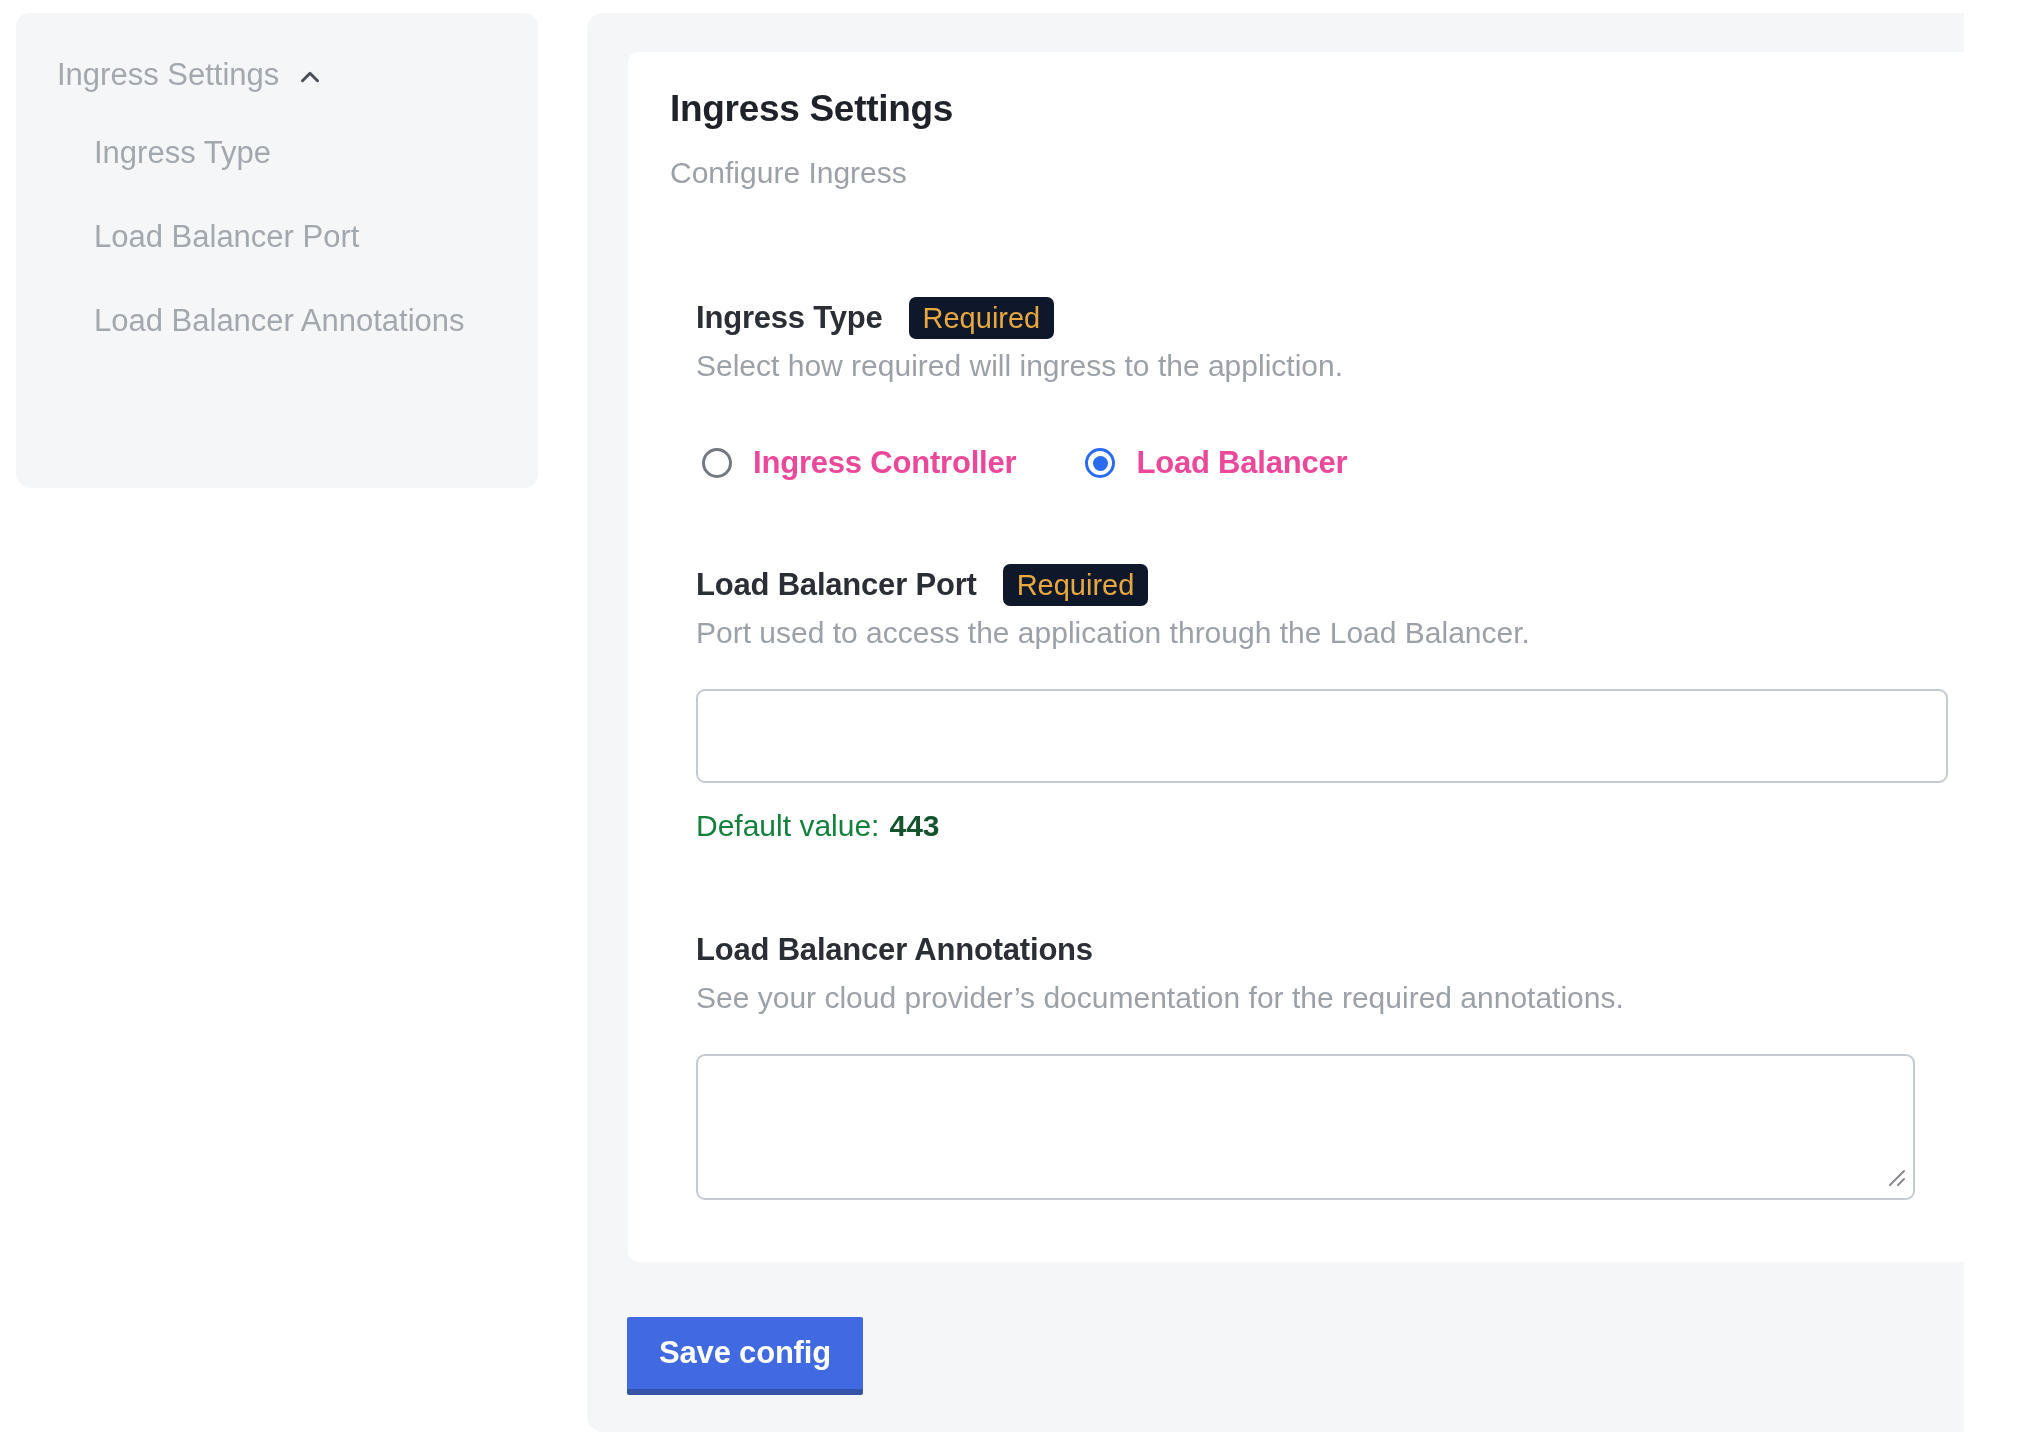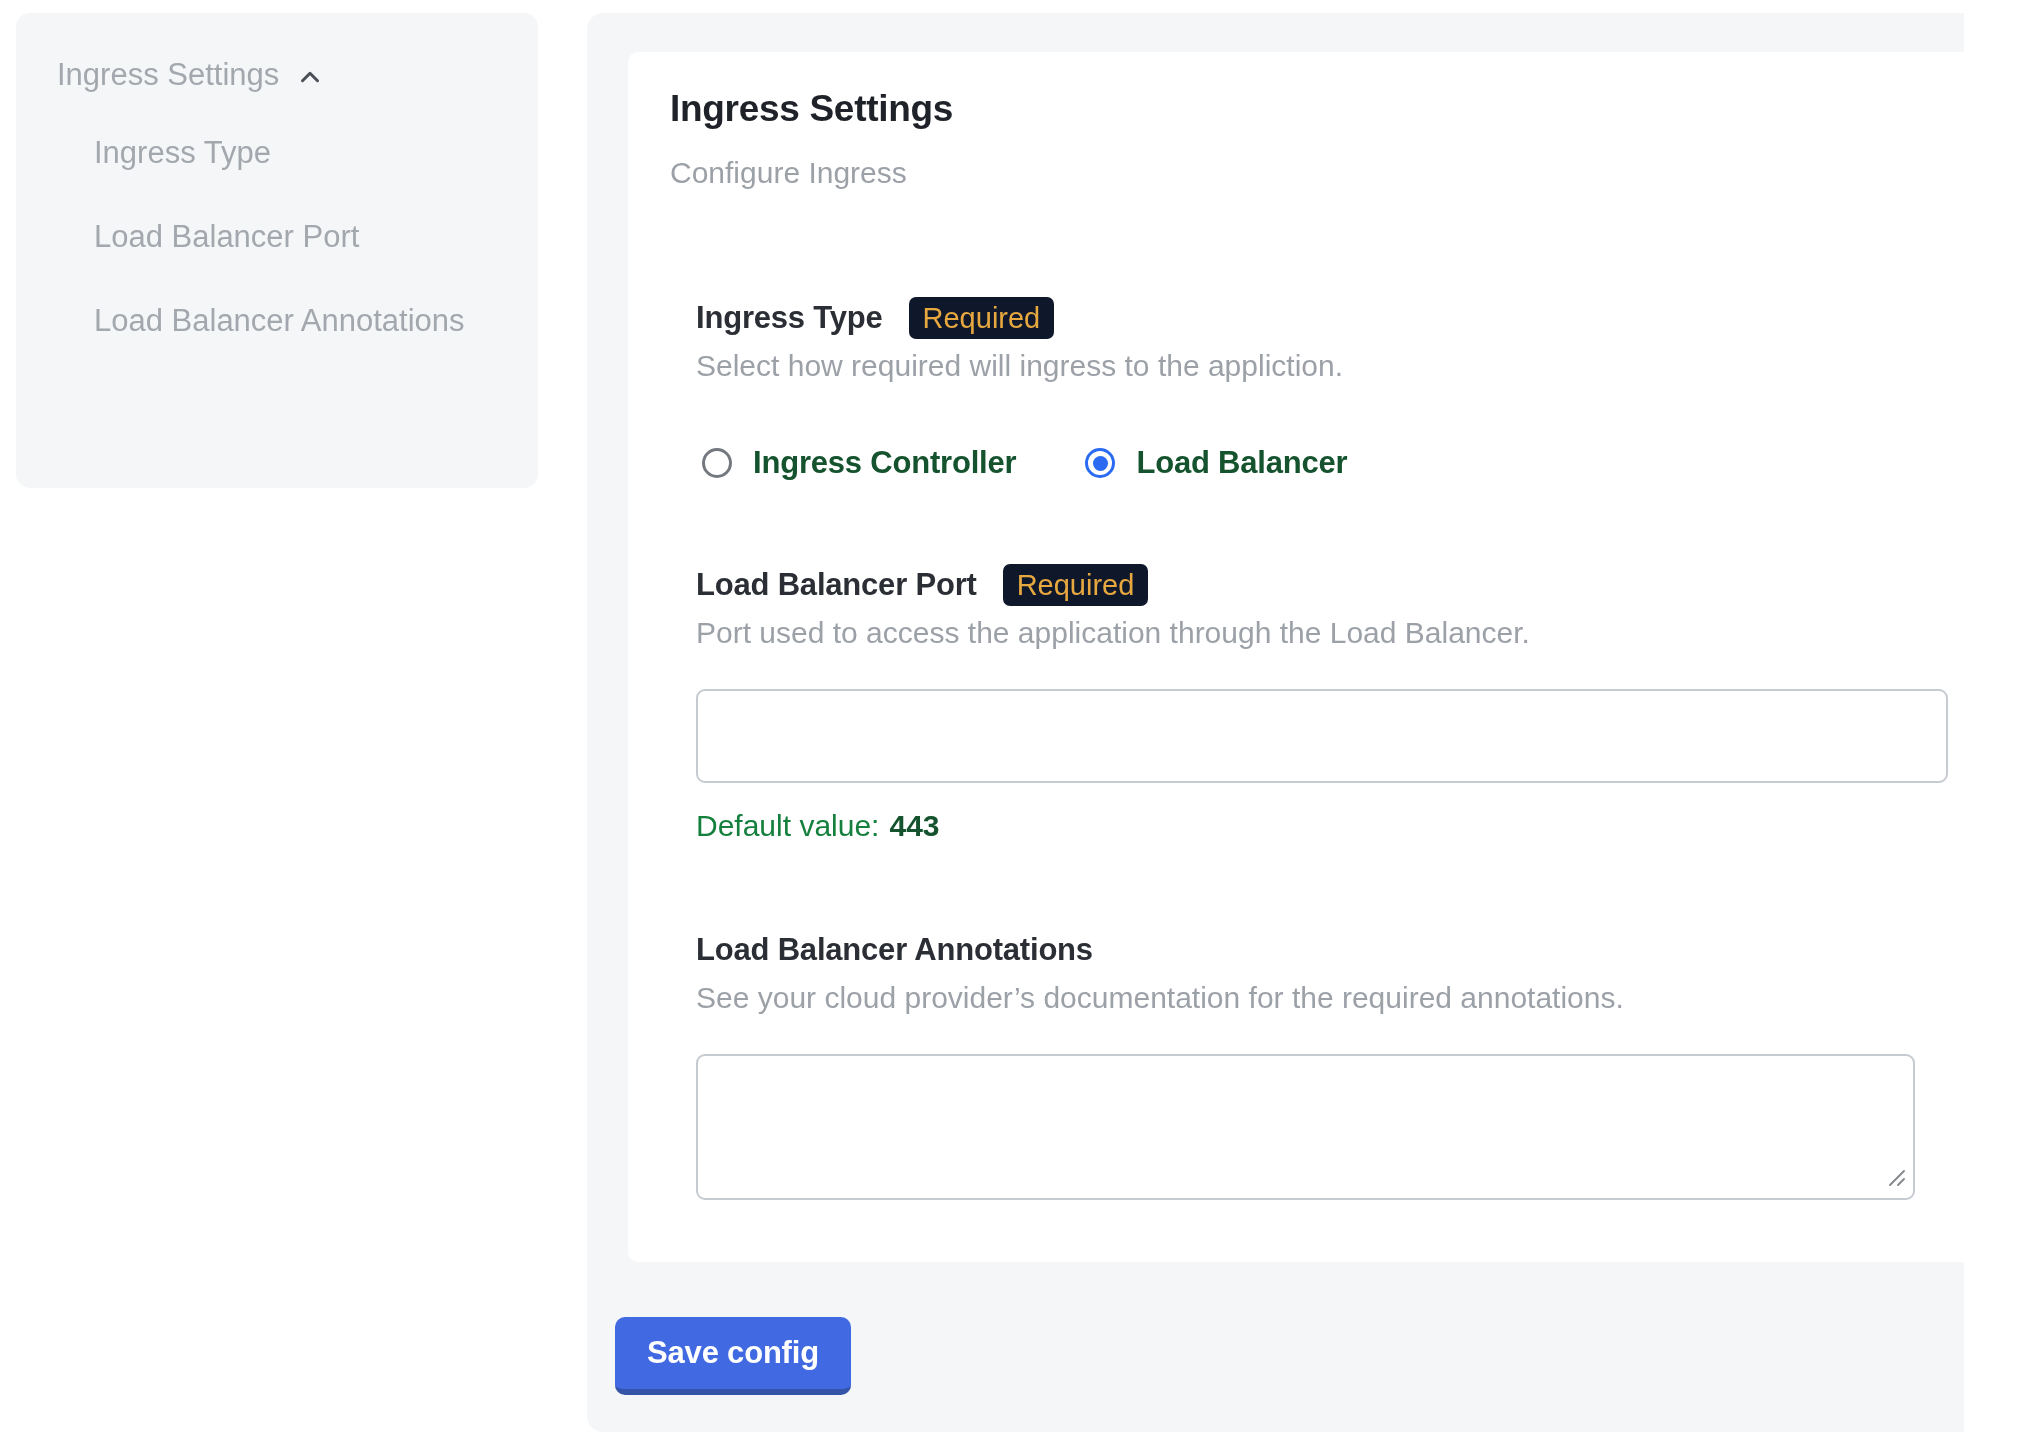--- a/index.html
+++ b/index.html
@@ -145,21 +145,21 @@
     width: 15px;
     height: 15px;
     margin: -7.5px 0 0 -7.5px;
     border-radius: 50%;
     background: #2A6BF2;
   }
   .radio-label {
     margin-left: 21px;
     font-size: 31px;
     font-weight: 700;
-    color: #14532d;
+    color: #ec4899;
     letter-spacing: -0.2px;
   }
 
   .section-2 { margin-top: 78px; }
   .section-3 { margin-top: 83px; }
 
   .text-input {
     display: block;
     margin-top: 36px;
     box-sizing: border-box;
@@ -204,29 +204,29 @@
   }
   .resize-grip {
     position: absolute;
     right: 7px;
     bottom: 7px;
     pointer-events: none;
   }
 
   .save-button {
     position: absolute;
-    left: 28px;
+    left: 40px;
     top: 1304px;
     width: 236px;
     height: 78px;
     box-sizing: border-box;
     background: #4169E1;
     border: none;
     border-bottom: 6px solid #3454A8;
-    border-radius: 10px;
+    border-radius: 2px;
     color: #ffffff;
     font-family: "Liberation Sans", sans-serif;
     font-size: 31px;
     font-weight: 700;
     cursor: pointer;
     letter-spacing: -0.2px;
   }
 </style>
 </head>
 <body>

